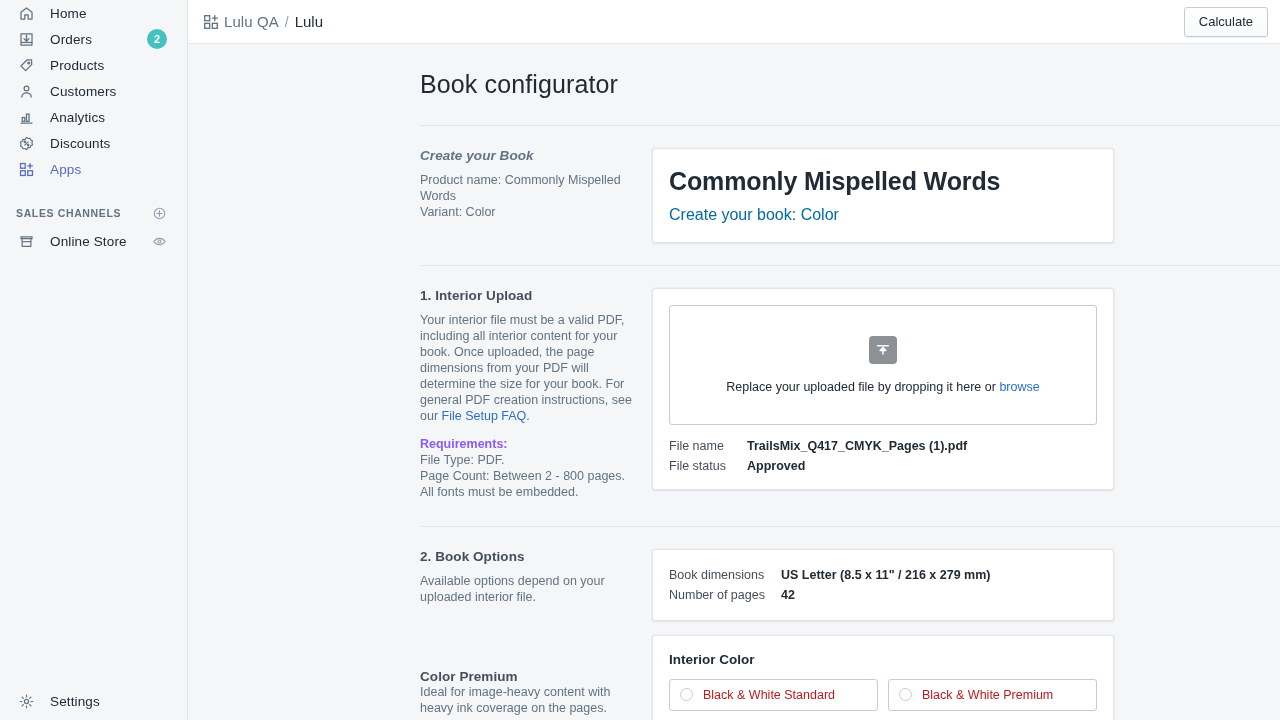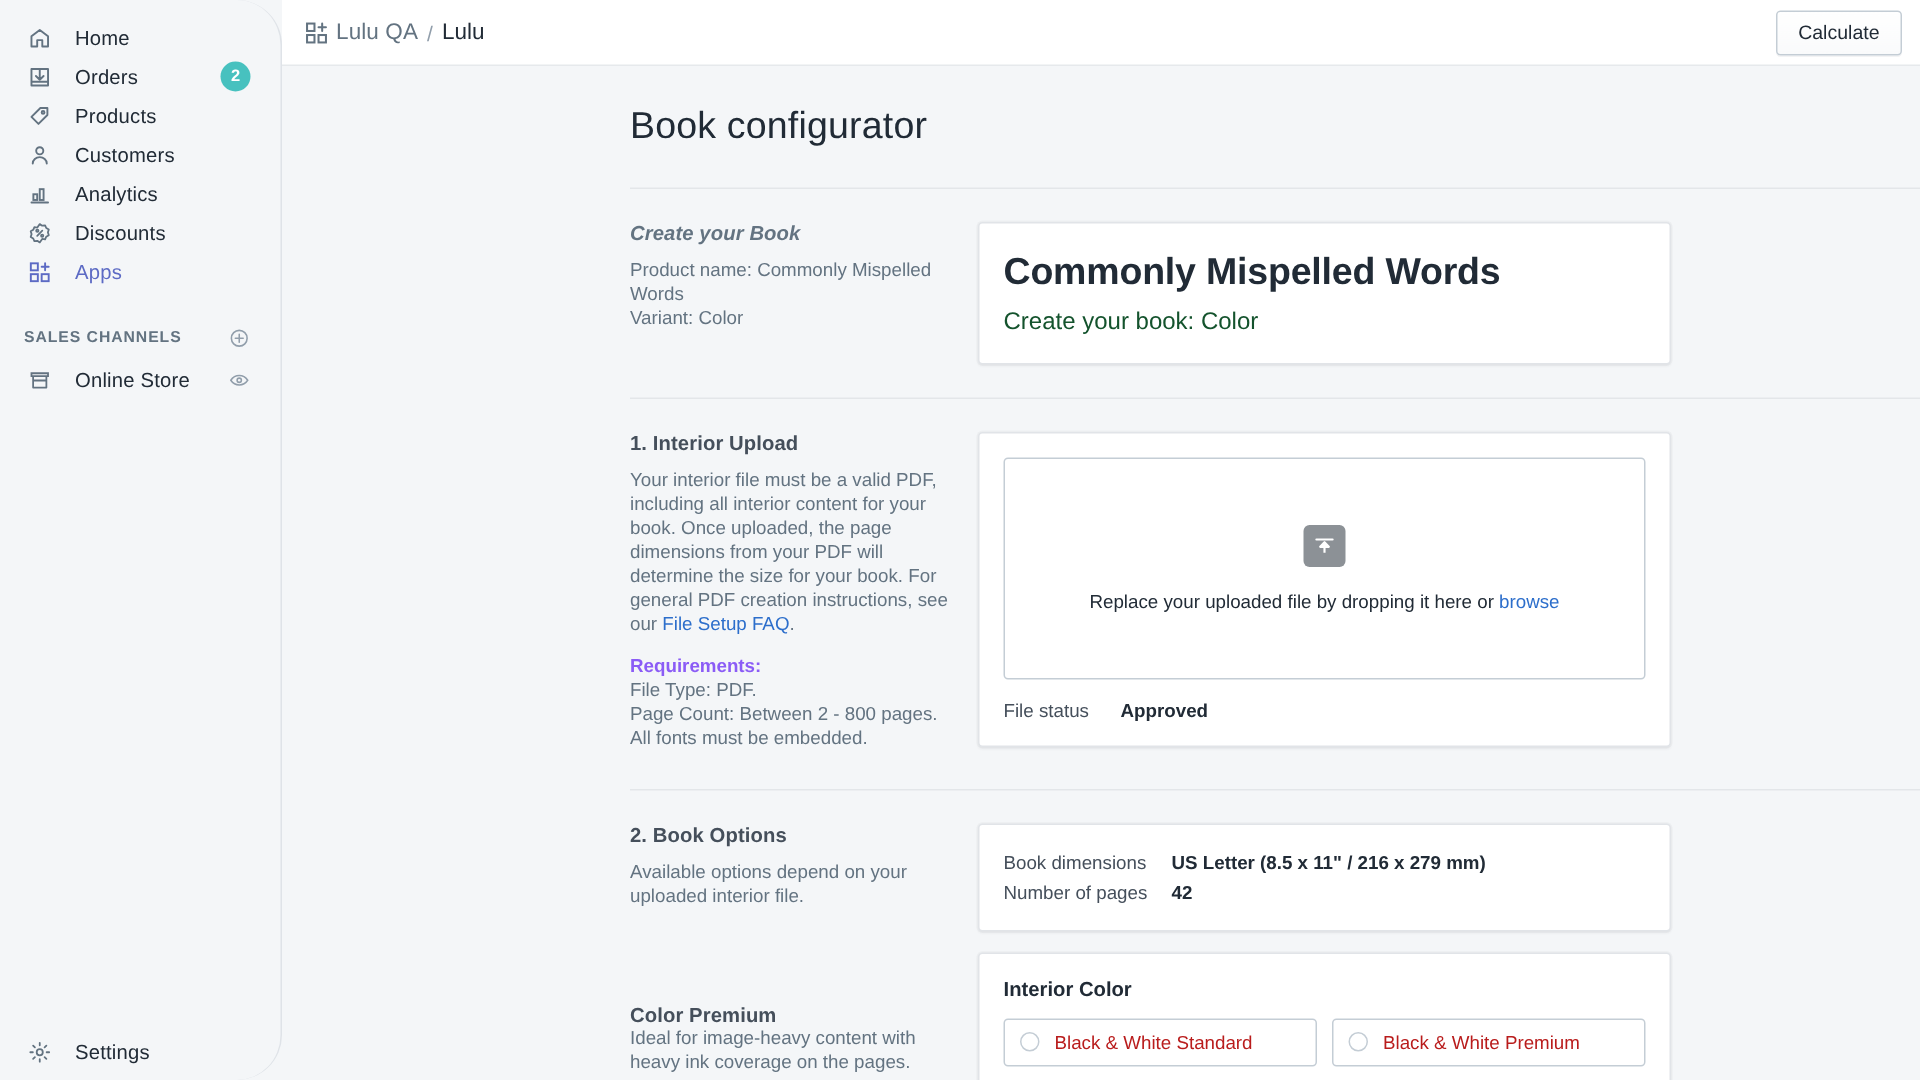--- a/index.html
+++ b/index.html
@@ -14,22 +14,20 @@
 
   .app { display: flex; width: 1280px; height: 720px; }
 
   
   .sidebar {
     width: 188px; height: 720px;
     background: #f4f6f8;
     border-right: 1px solid #dfe3e8;
     position: relative;
     flex: 0 0 188px;
-    padding-top: 12px;
-    border-radius: 30px;
   }
   .nav-list { list-style: none; }
   .nav-item {
     display: flex; align-items: center;
     height: 26px;
     padding: 0 12px 0 8px;
     margin: 0 8px;
     border-radius: 3px;
     cursor: pointer;
     position: relative;
@@ -184,27 +182,27 @@
 
   .hero-title {
     font-size: 25px;
     font-weight: 600;
     color: #212b36;
     line-height: 1.15;
     letter-spacing: -.005em;
   }
   .hero-sub {
     font-size: 16px;
-    color: #14532d;
+    color: #0369a1;
     margin-top: 10px;
   }
 
   .dropzone {
     margin: 16px 16px 0 16px;
-    height: 148px;
+    height: 120px;
     border: 1px solid #c4cdd5;
     border-radius: 3px;
     background: #ffffff;
     display: flex;
     flex-direction: column;
     align-items: center;
     justify-content: center;
   }
   .upload-icon {
     width: 28px; height: 28px;
@@ -445,20 +443,24 @@
               <span class="upload-icon">
                 <svg width="18" height="18" viewBox="0 0 20 20" fill="none">
                   <path d="M4 5.2h12" stroke="#ffffff" stroke-width="1.6" stroke-linecap="round"></path>
                   <path d="M10 15V8.4M10 7.2l-3.2 3.4h6.4z" fill="#ffffff" stroke="#ffffff" stroke-width="1.6" stroke-linejoin="round"></path>
                 </svg>
               </span>
               <div class="dz-text"><span>Replace your uploaded file by dropping it here or </span><span class="lnk">browse</span></div>
             </div>
             <div class="kv-wrap">
               <div class="kv-row">
+                <span class="kv-key">File name</span>
+                <span class="kv-val">TrailsMix_Q417_CMYK_Pages (1).pdf</span>
+              </div>
+              <div class="kv-row">
                 <span class="kv-key">File status</span>
                 <span class="kv-val">Approved</span>
               </div>
             </div>
           </div>
         </div>
       </section>
 
       <div class="rule" style="margin-top:26px;"></div>
 

